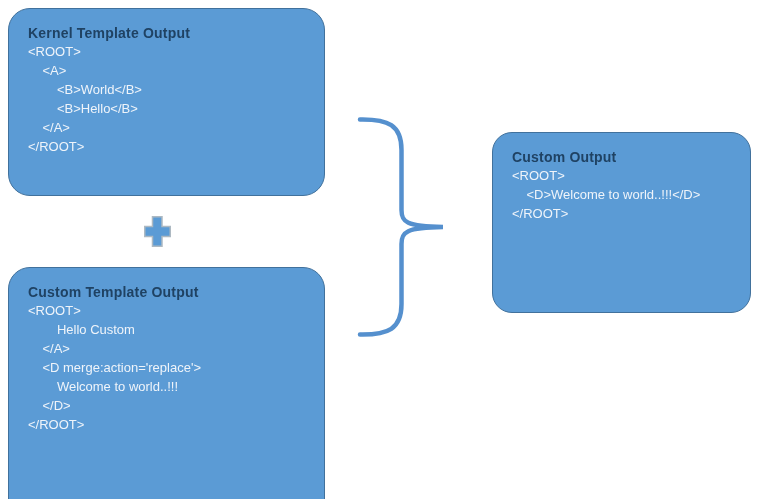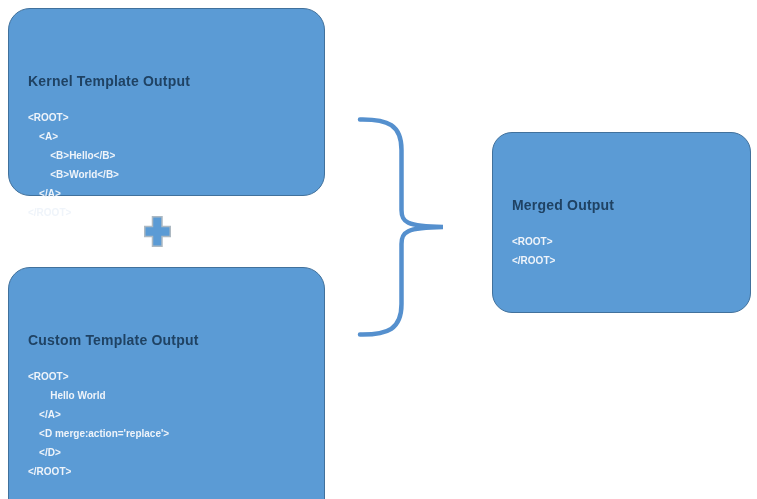--- a/index.html
+++ b/index.html
@@ -23,63 +23,61 @@
     border-radius: 22px;
     padding: 16px 19px;
     color: #EFF4FA;
   }
   .box-title {
     font-size: 14px;
     line-height: 17px;
     font-weight: 600;
     color: #1F4263;
     letter-spacing: 0.2px;
-    margin-top: 48px;
   }
   .code {
-    margin-top: 18px;
-    font-size: 10px;
+    font-size: 13px;
     line-height: 19px;
-    font-weight: 700;
+    font-weight: 400;
     white-space: pre;
     color: #EFF4FA;
   }
   .box-kernel { left: 8px;   top: 8px;   width: 317px; height: 188px; }
   .box-custom { left: 8px;   top: 267px; width: 317px; height: 284px; }
   .box-merged { left: 492px; top: 132px; width: 259px; height: 181px; border-radius: 20px; }
   .plus-svg  { position: absolute; left: 144px; top: 216px; }
   .brace-svg { position: absolute; left: 350px; top: 108px; }
 </style>
 </head>
 <body>
 
 <div class="canvas">
 
   <div class="box box-kernel">
     <div class="box-title">Kernel Template Output</div>
-    <div class="code"><div>&lt;ROOT&gt;</div><div>    &lt;A&gt;</div><div>        &lt;B&gt;Hello&lt;/B&gt;</div><div>        &lt;B&gt;World&lt;/B&gt;</div><div>    &lt;/A&gt;</div><div>&lt;/ROOT&gt;</div></div>
+    <div class="code"><div>&lt;ROOT&gt;</div><div>    &lt;A&gt;</div><div>        &lt;B&gt;World&lt;/B&gt;</div><div>        &lt;B&gt;Hello&lt;/B&gt;</div><div>    &lt;/A&gt;</div><div>&lt;/ROOT&gt;</div></div>
   </div>
 
   <svg class="plus-svg" width="27" height="31" viewBox="0 0 27 31" aria-hidden="true">
     <polygon points="8.5,0.75 18,0.75 18,10.5 26.25,10.5 26.25,20.5 18,20.5 18,30.25 8.5,30.25 8.5,20.5 0.75,20.5 0.75,10.5 8.5,10.5" fill="#5B9BD5" stroke="#ADB9C2" stroke-width="1.5" stroke-linejoin="miter"></polygon>
   </svg>
 
   <div class="box box-custom">
     <div class="box-title">Custom Template Output</div>
-    <div class="code"><div>&lt;ROOT&gt;</div><div>        Hello World</div><div>    &lt;/A&gt;</div><div>    &lt;D merge:action='replace'&gt;</div><div>    &lt;/D&gt;</div><div>&lt;/ROOT&gt;</div></div>
+    <div class="code"><div>&lt;ROOT&gt;</div><div>        Hello Custom</div><div>    &lt;/A&gt;</div><div>    &lt;D merge:action='replace'&gt;</div><div>        Welcome to world..!!!</div><div>    &lt;/D&gt;</div><div>&lt;/ROOT&gt;</div></div>
   </div>
 
   <svg class="brace-svg" width="105" height="240" viewBox="0 0 105 240" aria-hidden="true">
     <path d="M 10 11.5
              C 38 11 51.5 17 51.5 42
              L 51.5 102
              C 51.5 114 56 118.5 93 119
              C 56 119.5 51.5 124 51.5 136
              L 51.5 196
              C 51.5 221 38 227 10 226.5" fill="none" stroke="#5590CE" stroke-width="4.5" stroke-linecap="round"></path>
   </svg>
 
   <div class="box box-merged">
-    <div class="box-title">Merged Output</div>
-    <div class="code"><div>&lt;ROOT&gt;</div><div>&lt;/ROOT&gt;</div></div>
+    <div class="box-title">Custom Output</div>
+    <div class="code"><div>&lt;ROOT&gt;</div><div>    &lt;D&gt;Welcome to world..!!!&lt;/D&gt;</div><div>&lt;/ROOT&gt;</div></div>
   </div>
 
 </div>
 
 </body></html>

